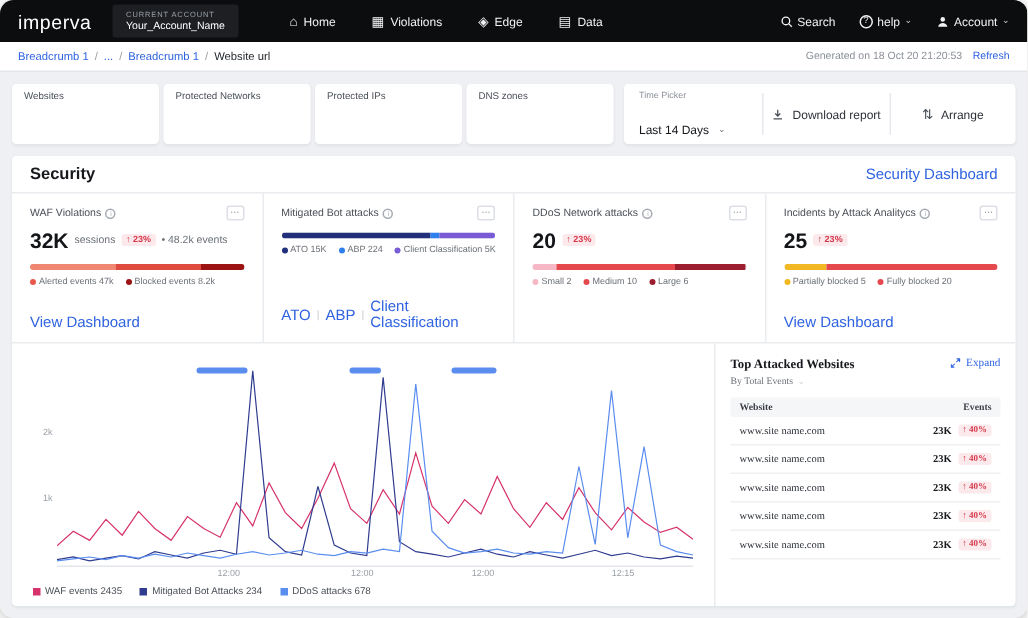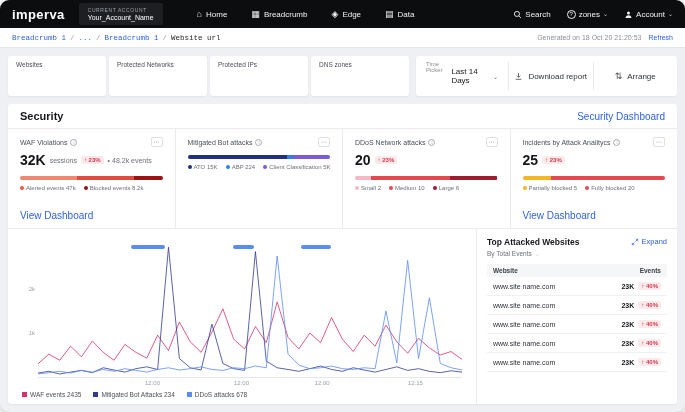--- a/index.html
+++ b/index.html
@@ -2,51 +2,51 @@
 <html><head>
 <meta charset="utf-8">
 <style>
   *{margin:0;padding:0;box-sizing:border-box;}
   html,body{width:685px;height:412px;overflow:hidden;}
   body{font-family:"Liberation Sans","DejaVu Sans",sans-serif;background:#ffffff;}
   .app{width:685px;height:412px;background:#eef0f3;border-radius:9px;overflow:hidden;display:flex;flex-direction:column;box-shadow:0 2px 10px rgba(0,0,0,.25);}
 
   
   .topnav{height:28px;background:#0c0d0f;display:flex;align-items:center;padding:0 12px;flex:none;color:#fff;}
-  .logo{font-size:13px;font-weight:700;letter-spacing:.4px;color:#fff;}
+  .logo{font-size:13px;font-weight:400;letter-spacing:.4px;color:#fff;}
   .account-box{margin-left:14px;background:#1d1f23;padding:2px 9px;height:22px;display:flex;flex-direction:column;justify-content:center;border-radius:2px;}
   .account-box .cur{font-size:5px;color:#9aa0a8;letter-spacing:.6px;}
   .account-box .nm{font-size:7px;color:#fff;margin-top:1px;}
   .nav-items{display:flex;gap:24px;margin-left:34px;}
   .nav-item{display:flex;align-items:center;gap:4px;font-size:8px;color:#f1f2f4;cursor:pointer;}
   .nav-item .ic{font-size:9px;line-height:1;}
   .tn-right{margin-left:auto;display:flex;align-items:center;gap:16px;}
   .tn-btn{display:flex;gap:3px;font-size:8px;color:#f1f2f4;cursor:pointer;}
   .qm{width:9px;height:9px;border:1px solid #f1f2f4;border-radius:50%;font-size:6px;display:inline-flex;align-items:center;justify-content:center;}
   .chev{font-size:6px;color:#cfd2d6;}
   .svgi{display:inline-flex;align-items:center;}
 
   
   .crumb-bar{height:20px;background:#fff;border-bottom:1px solid #e3e6ea;display:flex;align-items:center;padding:0 12px;flex:none;}
-  .crumb{display:flex;align-items:flex-end;gap:4px;font-size:7.5px;font-family:Liberation Mono, monospace;}
+  .crumb{display:flex;align-items:flex-end;gap:4px;font-size:7.5px;}
   .crumb .lnk{color:#2f63e0;cursor:pointer;}
   .crumb .sep{color:#9aa0a8;}
   .crumb .curp{color:#1f2328;}
   .crumb-right{margin-left:auto;display:flex;align-items:center;gap:7px;font-size:7px;}
   .gen{color:#8b9098;}
   .refresh{color:#2f63e0;cursor:pointer;}
 
   
   .content{flex:1;padding:8px;display:flex;flex-direction:column;overflow:hidden;}
   .stats-row{display:flex;gap:3px;height:40px;flex:none;}
   .stat-card{width:98px;background:#fff;border-radius:3px;padding:5px 8px;display:flex;flex-direction:column;justify-content:space-between;box-shadow:0 1px 2px rgba(20,30,50,.06);cursor:pointer;}
   .stat-label{font-size:6.5px;color:#4a4f57;}
   .stat-value{font-size:11px;font-weight:700;color:#16181c;margin-top:36px;}
   .controls-card{flex:1;margin-left:4px;background:#fff;border-radius:3px;display:flex;align-items:stretch;box-shadow:0 1px 2px rgba(20,30,50,.06);}
-  .tp{width:92px;padding:5px 10px;display:flex;flex-direction:row;justify-content:space-between;cursor:pointer;}
+  .tp{width:92px;padding:5px 10px;display:flex;flex-direction:column;justify-content:space-between;cursor:pointer;}
   .tp-label{font-size:6px;color:#8b9098;}
   .tp-value{font-size:8px;color:#16181c;display:flex;gap:6px;align-items:center;}
   .tp-value .chev{color:#6b7077;}
   .vdiv{width:1px;background:#e7e9ee;margin:6px 0;}
   .ctl-btn{flex:1;display:flex;align-items:center;justify-content:center;gap:5px;font-size:8px;color:#2c3138;cursor:pointer;}
   .ctl-btn .ic{font-size:9px;color:#4a4f57;}
 
   
   .main-card{flex:1;margin-top:8px;background:#fff;border-radius:3px;box-shadow:0 1px 2px rgba(20,30,50,.06);display:flex;flex-direction:column;overflow:hidden;justify-content:center;}
   .sec-head{height:25px;flex:none;display:flex;align-items:center;justify-content:space-between;padding:0 12px;border-bottom:1px solid #e9ebef;}
@@ -80,21 +80,21 @@
   .chart-area{position:relative;flex:1;margin:8px 2px 0 18px;border-bottom:1px solid #e3e6ea;}
   .chart-area svg{position:absolute;inset:0;width:100%;height:100%;}
   .anno{position:absolute;top:0;height:4px;border-radius:2px;}
   .ytick{position:absolute;right:100%;margin-right:3px;font-size:6px;color:#9aa0a8;transform:translateY(-50%);}
   .xticks{position:relative;height:9px;margin:1px 2px 0 18px;flex:none;}
   .xtick{position:absolute;top:1px;font-size:6px;color:#9aa0a8;transform:translateX(-50%);}
   .chart-legend{display:flex;gap:12px;margin:3px 0 0 2px;flex:none;align-items:center;}
   .cl-item{display:flex;align-items:center;gap:3px;font-size:6.5px;color:#4a4f57;cursor:pointer;}
   .sq{width:5px;height:5px;flex:none;}
 
-  .right-panel{width:200px;flex:none;padding:8px 10px;display:flex;flex-direction:column;}
+  .right-panel{width:200px;flex:none;padding:8px 10px;display:flex;flex-direction:column;font-family:Liberation Serif, serif;}
   .rp-head{display:flex;align-items:flex-start;justify-content:space-between;}
   .rp-title{font-size:8.5px;font-weight:700;color:#16181c;}
   .expand{display:flex;align-items:center;gap:3px;font-size:7.5px;color:#2f63e0;cursor:pointer;}
   .sortsel{display:flex;align-items:center;gap:3px;font-size:6.5px;color:#6b7077;margin-top:3px;cursor:pointer;}
   .tbl{margin-top:7px;display:flex;flex-direction:column;}
   .thead{display:flex;justify-content:space-between;background:#f5f6f8;padding:3px 6px;font-size:6.5px;font-weight:700;color:#3a3f46;border-radius:2px;}
   .trow{display:flex;justify-content:space-between;align-items:center;padding:5px 6px;border-bottom:1px solid #eef0f3;font-size:7px;color:#2c3138;cursor:pointer;}
   .trow .ev{display:flex;align-items:center;gap:4px;}
   .trow b{font-size:7px;color:#16181c;}
 </style>
@@ -109,21 +109,21 @@
       <span class="cur">CURRENT ACCOUNT</span>
       <span class="nm">Your_Account_Name</span>
     </div>
     <div class="nav-items">
       <span class="nav-item">
         <span class="ic">⌂</span>
         <span>Home</span>
       </span>
       <span class="nav-item">
         <span class="ic">▦</span>
-        <span>Breadcrumb</span>
+        <span>Violations</span>
       </span>
       <span class="nav-item">
         <span class="ic">◈</span>
         <span>Edge</span>
       </span>
       <span class="nav-item">
         <span class="ic">▤</span>
         <span>Data</span>
       </span>
     </div>
@@ -132,21 +132,21 @@
         <span class="svgi">
           <svg width="9" height="9" viewBox="0 0 16 16">
               <circle cx="7" cy="7" r="4.5" fill="none" stroke="#f1f2f4" stroke-width="1.6"></circle>
               <line x1="10.5" y1="10.5" x2="14" y2="14" stroke="#f1f2f4" stroke-width="1.6"></line>
             </svg>
         </span>
         <span>Search</span>
       </span>
       <span class="tn-btn">
         <span class="qm">?</span>
-        <span>zones</span>
+        <span>help</span>
         <span class="chev">⌄</span>
       </span>
       <span class="tn-btn">
         <span class="svgi">
           <svg width="9" height="9" viewBox="0 0 16 16">
               <circle cx="8" cy="5.2" r="2.7" fill="#f1f2f4"></circle>
               <path d="M2.5 14c.8-3.1 3-4.5 5.5-4.5s4.7 1.4 5.5 4.5z" fill="#f1f2f4"></path>
             </svg>
         </span>
         <span>Account</span>
@@ -274,20 +274,27 @@
               </span>
             <span class="lg-item">
                 <span class="dot" style="background: rgb(47, 128, 237);"></span>
                 <span>ABP 224</span>
               </span>
             <span class="lg-item">
                 <span class="dot" style="background: rgb(122, 91, 214);"></span>
                 <span>Client Classification 5K</span>
               </span>
           </div>
+          <div class="m-links">
+              <span class="link">ATO</span>
+              <span class="psep">|</span>
+              <span class="link">ABP</span>
+              <span class="psep">|</span>
+              <span class="link">Client Classification</span>
+            </div>
         </div>
 
         <div class="metric-card">
           <div class="m-head">
             <span class="m-title">DDoS Network attacks</span>
             <span class="info-icon">i</span>
             <span class="menu-btn">⋯</span>
           </div>
           <div class="m-value-row">
             <span class="m-value">20</span>

